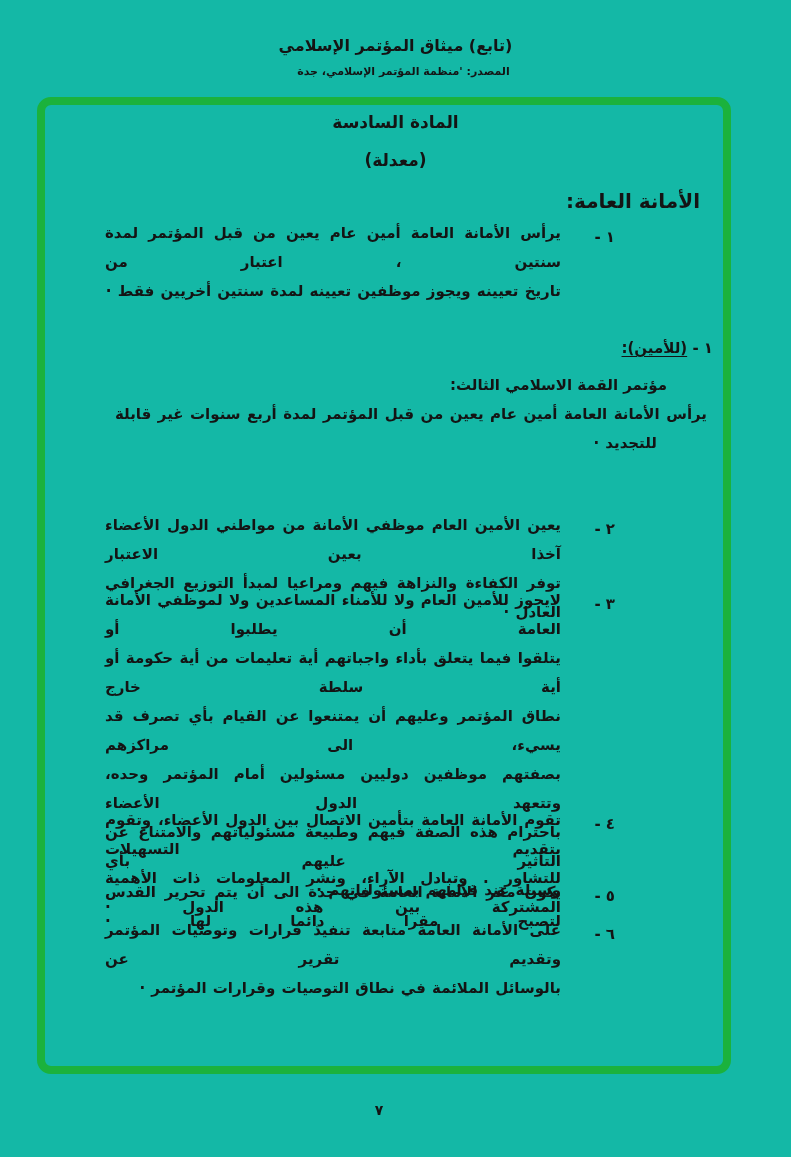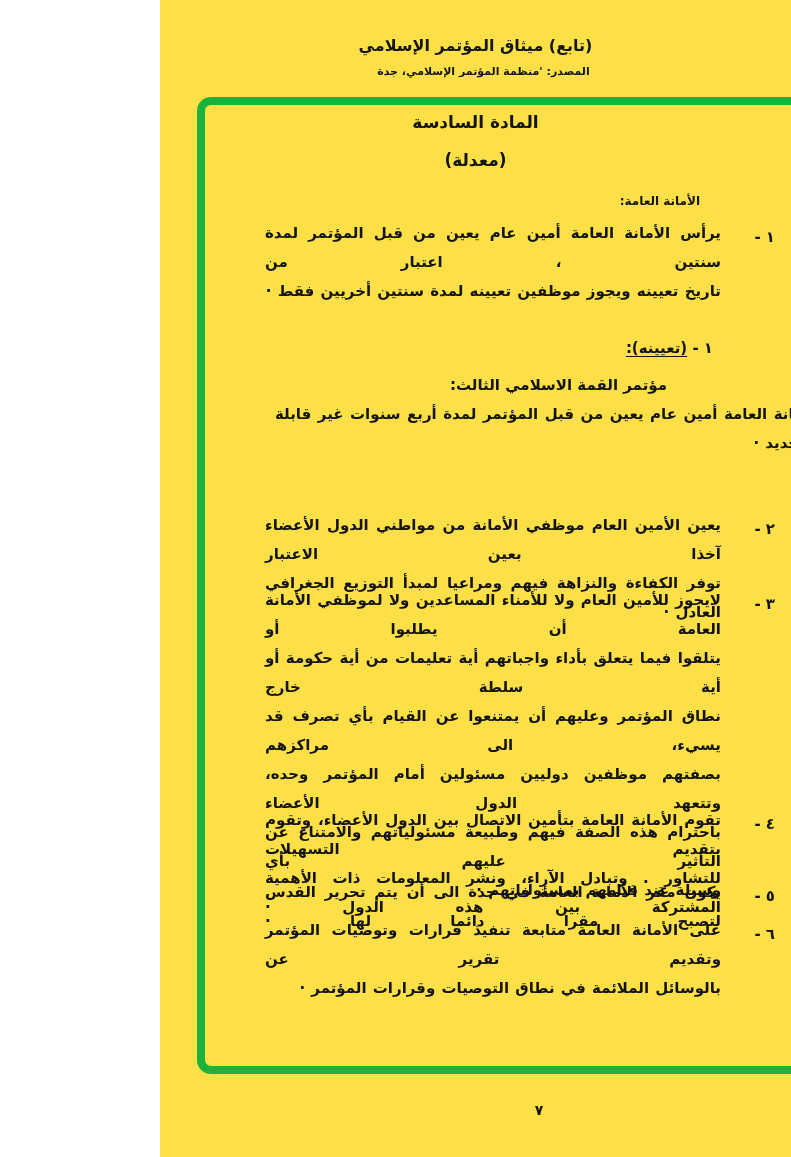--- a/index.html
+++ b/index.html
@@ -2,42 +2,42 @@
 <html lang="ar" dir="rtl"><head>
 <meta charset="utf-8">
 <style>
   :root{
     --green:#1bb23c;
     --ink:#141414;
   }
   html,body{margin:0;padding:0;background:#ffffff;}
   .page{
     position:relative;
-    width:631px;height:1157px;
-    background:#fde047;
+    width:791px;height:1157px;
+    background:#14b8a6;
     font-family:"DejaVu Sans", sans-serif;
     color:var(--ink);
     direction:rtl;
     overflow:hidden;
   }
   .centered{position:absolute;left:0;right:0;text-align:center;}
   .hdr-title{top:36px;font-size:16px;font-weight:700;}
   .hdr-src{top:65px;font-size:11px;font-weight:700;margin-left:16px;}
   .frame{
     position:absolute;left:37px;top:97px;
     width:678px;height:961px;
     border:8px solid var(--green);
     border-radius:14px;
     background:transparent;
   }
   .art-title{top:112px;font-size:17px;font-weight:700;}
   .art-status{top:150px;font-size:17px;font-weight:700;}
   .sec-heading{
     position:absolute;top:184px;right:91px;
-    font-size:12px;font-weight:700;line-height:34px;
+    font-size:20px;font-weight:700;line-height:34px;
   }
   .amend-heading{
     position:absolute;top:331px;right:78px;
     font-size:15px;font-weight:700;line-height:34px;
   }
   .amend-heading .u{text-decoration:underline;text-underline-offset:3px;}
   .amend-sub{
     position:absolute;top:369px;right:124px;
     font-size:15px;font-weight:700;line-height:32px;text-align:center;
   }
@@ -94,21 +94,21 @@
   <div class="item item-1">
     <div class="item-number">١ -</div>
     <div class="item-lines">
         <div class="line">يرأس الأمانة العامة أمين عام يعين من قبل المؤتمر لمدة سنتين ، اعتبار من</div>
         <div class="line last">تاريخ تعيينه ويجوز موظفين تعيينه لمدة سنتين أخريين فقط ·</div>
       </div>
   </div>
 
   <div class="amend-heading">
     <span>١ -</span>
-    <span class="u">(تعيينه):</span>
+    <span class="u">(للأمين):</span>
   </div>
   <div class="amend-sub">مؤتمر القمة الاسلامي الثالث:</div>
   <div class="amend-para">
       <div class="line">يرأس الأمانة العامة أمين عام يعين من قبل المؤتمر لمدة أربع سنوات غير قابلة</div>
       <div class="line last indent">للتجديد ·</div>
     </div>
 
   <div class="item item-2">
     <div class="item-number">٢ -</div>
     <div class="item-lines">

